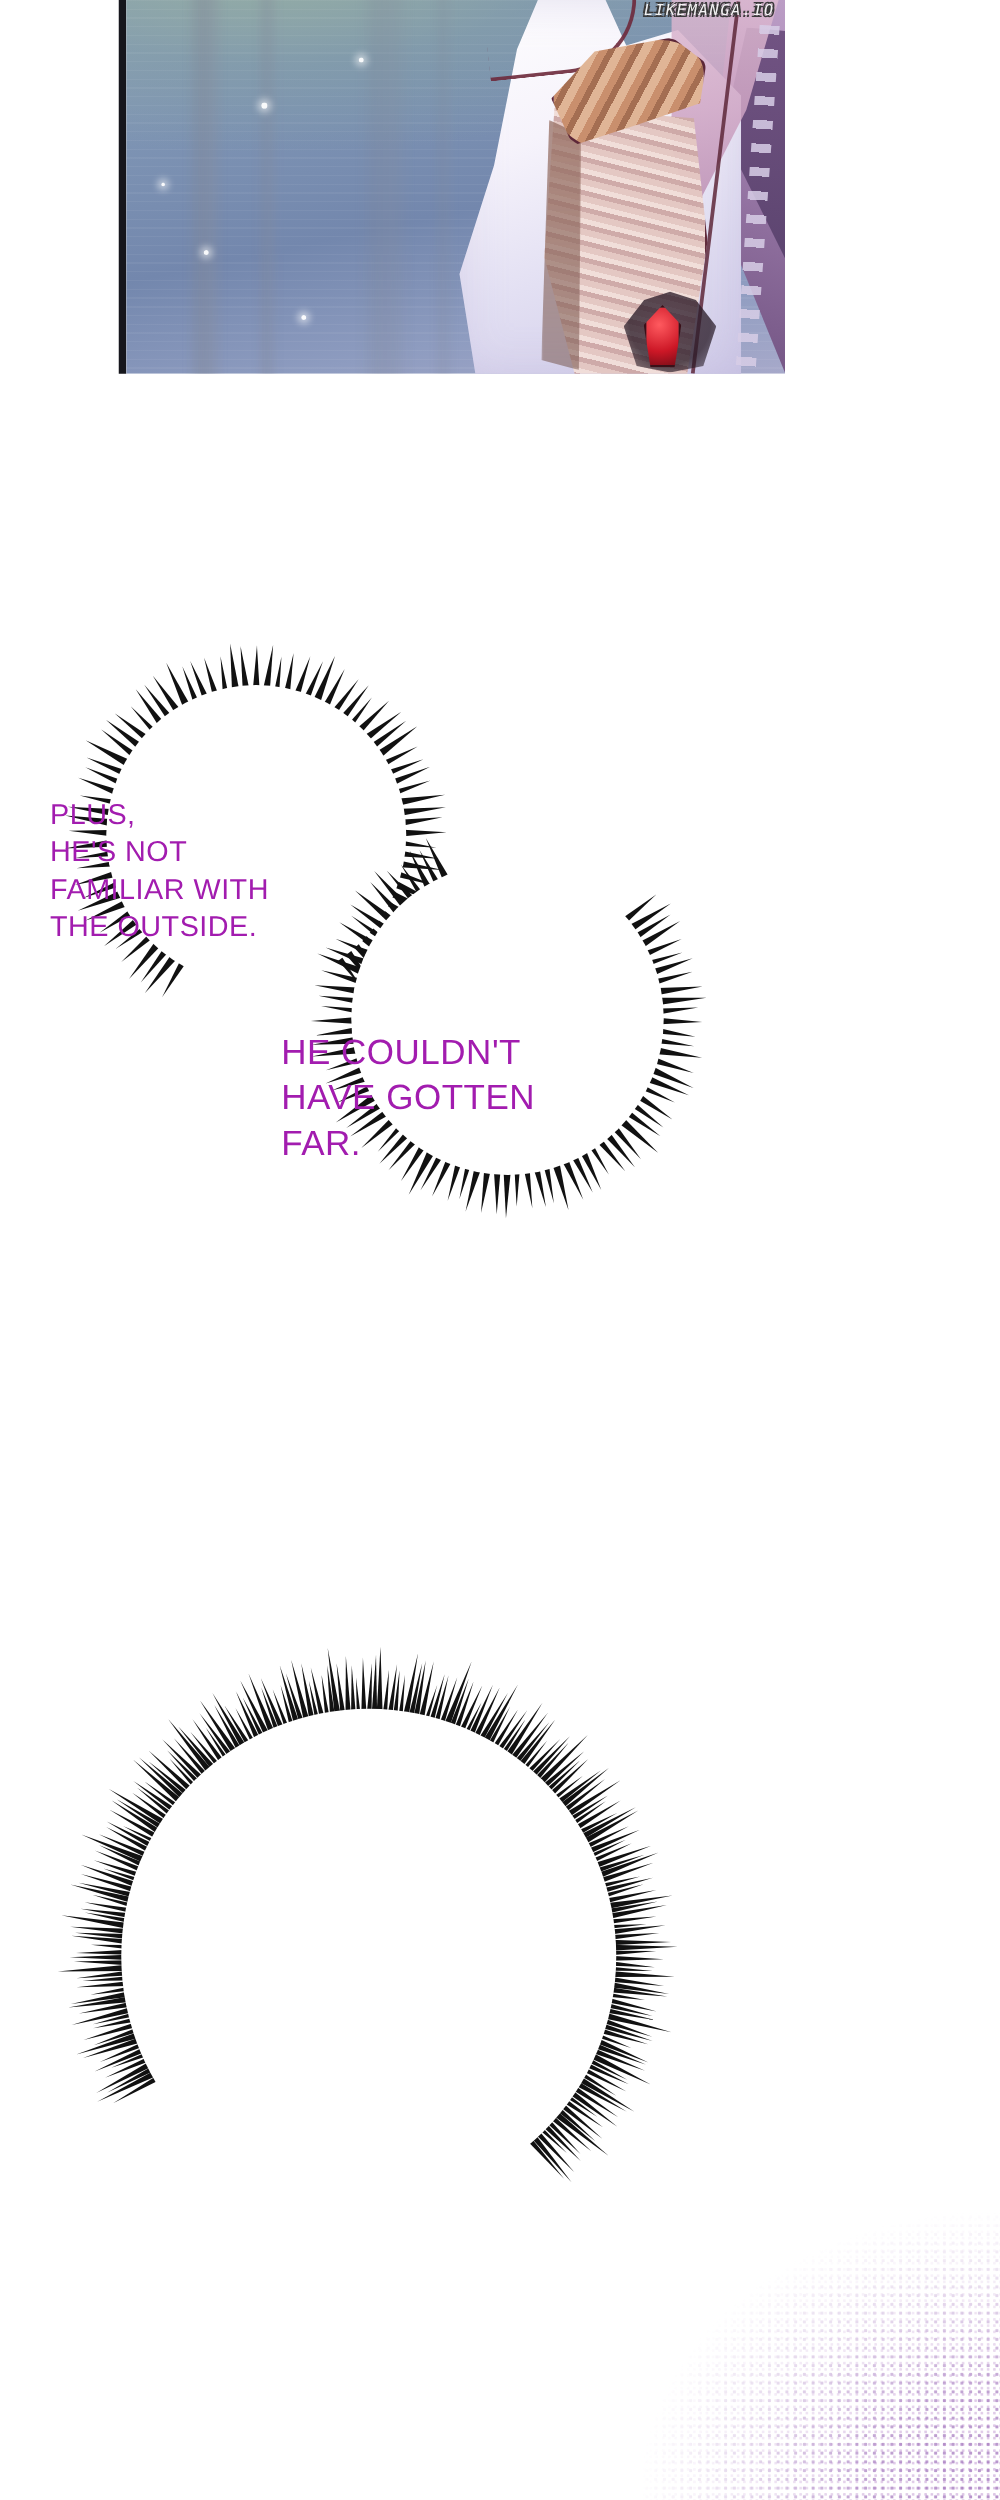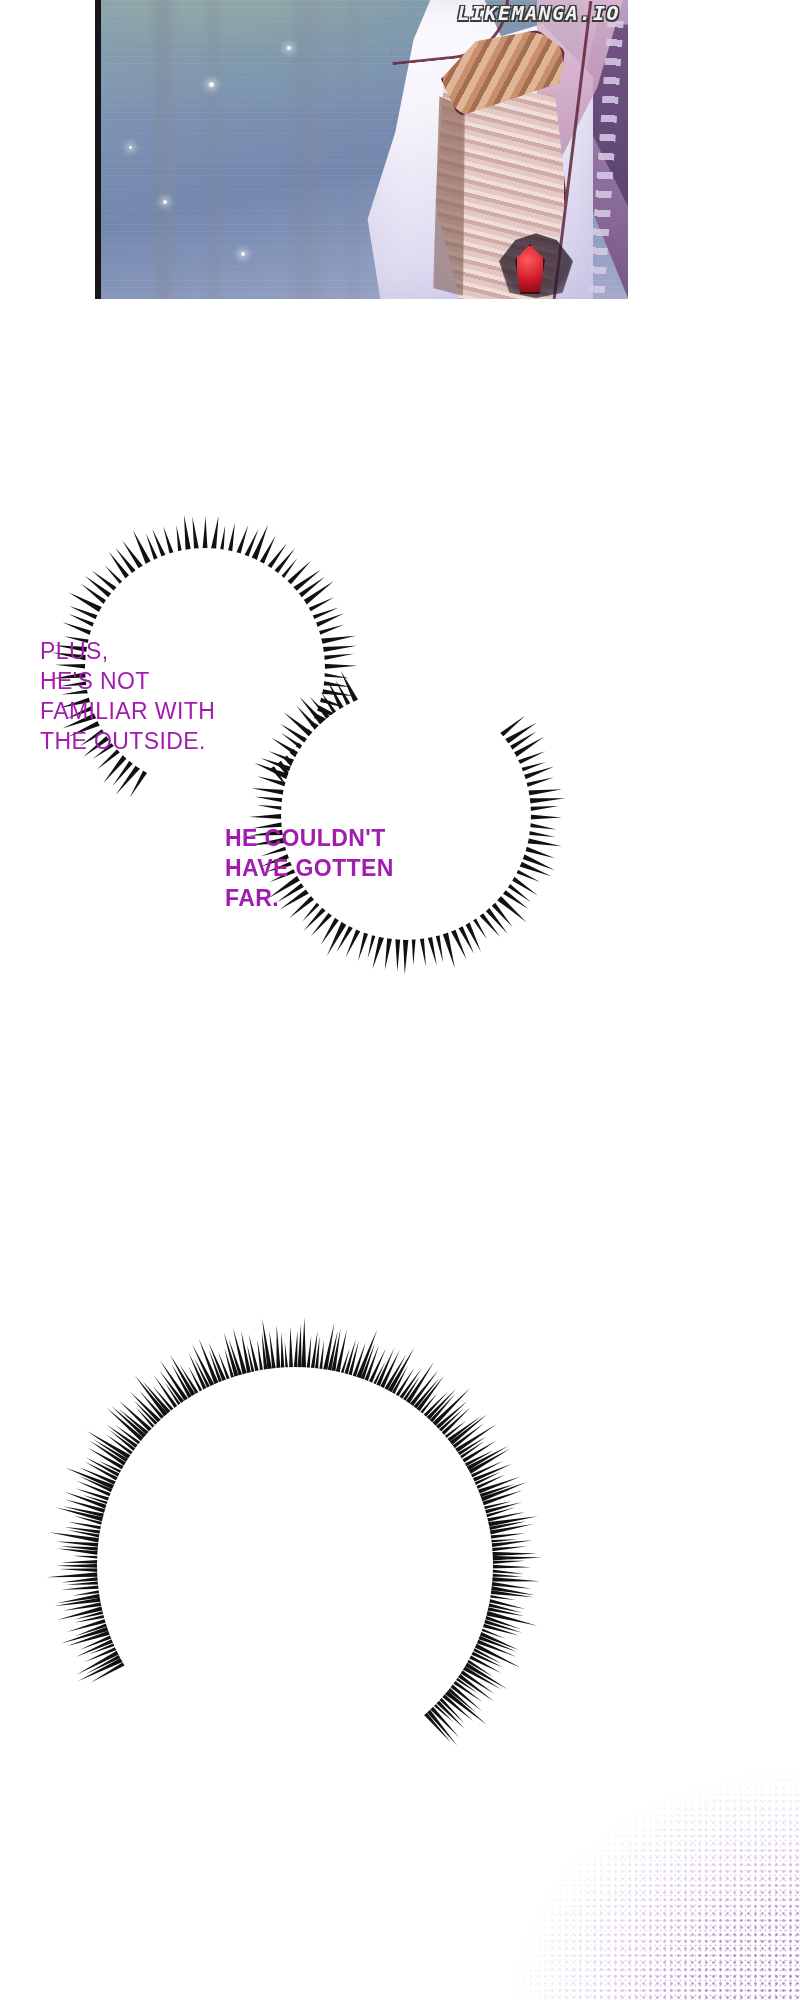--- a/index.html
+++ b/index.html
@@ -178,22 +178,22 @@
     clip-path: polygon(50% 2%, 78% 12%, 100% 44%, 86% 92%, 50% 100%, 14% 92%, 0% 44%, 22% 12%);
     opacity: .9;
   }
 
   
   .watermark {
     position: absolute;
     right: 8px;
     top: 1px;
     font-family: "DejaVu Sans Mono", monospace;
-    font-size: 20px;
-    font-weight: bold;
+    font-size: 12px;
+    font-weight: normal;
     font-style: italic;
     letter-spacing: 1.5px;
     color: #f2f2f2;
     text-shadow:
       -1.5px -1.5px 0 #3a3a3a,
        1.5px -1.5px 0 #3a3a3a,
       -1.5px  1.5px 0 #3a3a3a,
        1.5px  1.5px 0 #3a3a3a,
        0 0 2px #3a3a3a;
     white-space: nowrap;
@@ -223,22 +223,22 @@
   #bubble-a { left: 40px;  top: 500px;  width: 330px; height: 330px; }
   #bubble-a .bubble-text {
     left: 0; right: 0; top: 97px;
     font-size: 23px;
     font-weight: 400;
   }
 
   #bubble-b { left: 225px; top: 648px;  width: 362px; height: 330px; }
   #bubble-b .bubble-text {
     left: 0; right: 0; top: 136px;
-    font-size: 23px;
-    font-weight: 700;
+    font-size: 28px;
+    font-weight: 400;
   }
 
   #bubble-c { left: 55px;  top: 1320px; width: 480px; height: 480px; }
   #bubble-c .bubble-text {
     left: 0; right: 0; top: 148px;
     font-size: 30px;
     font-weight: 700;
     letter-spacing: 0.2px;
     line-height: 1.33;
   }

